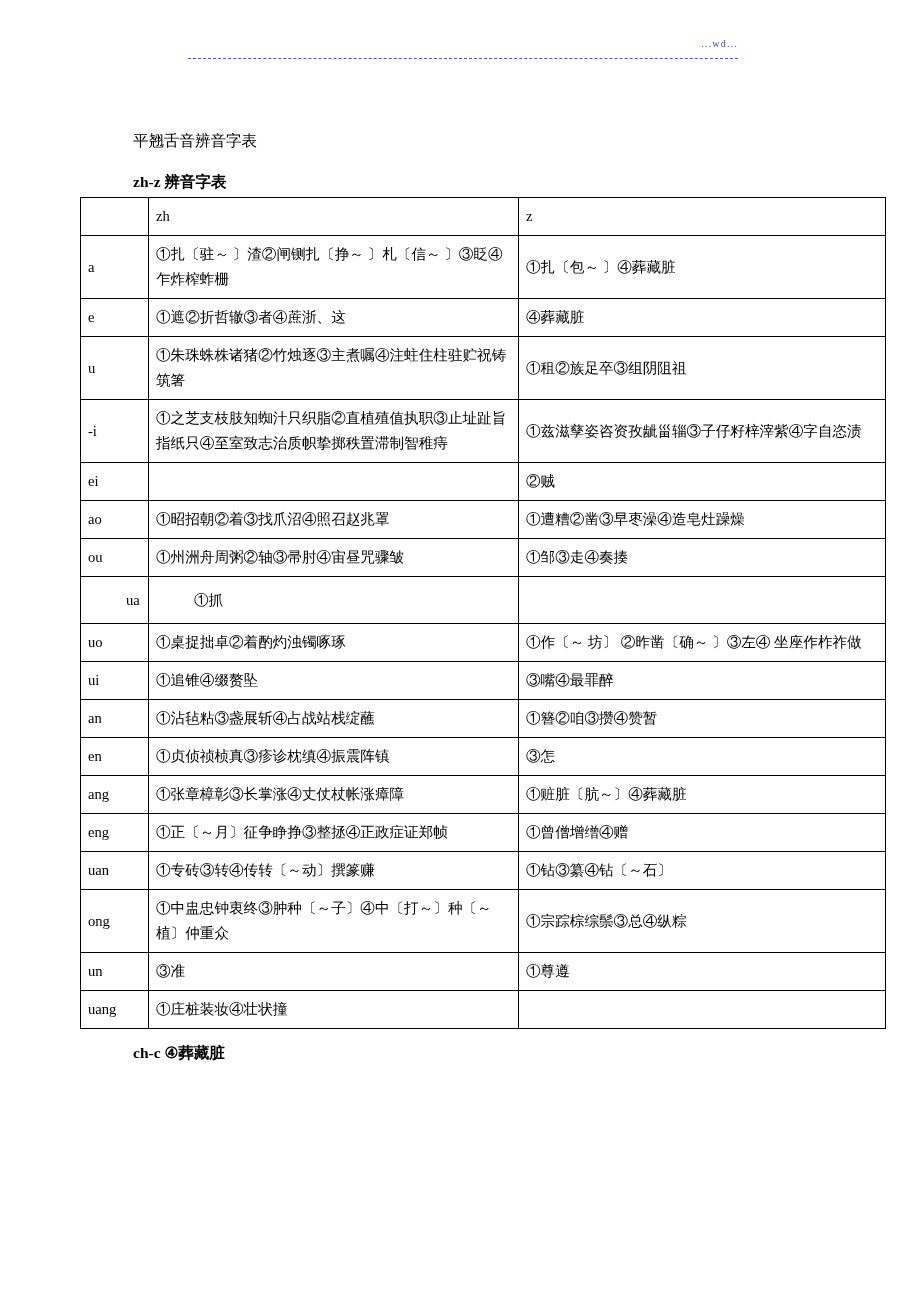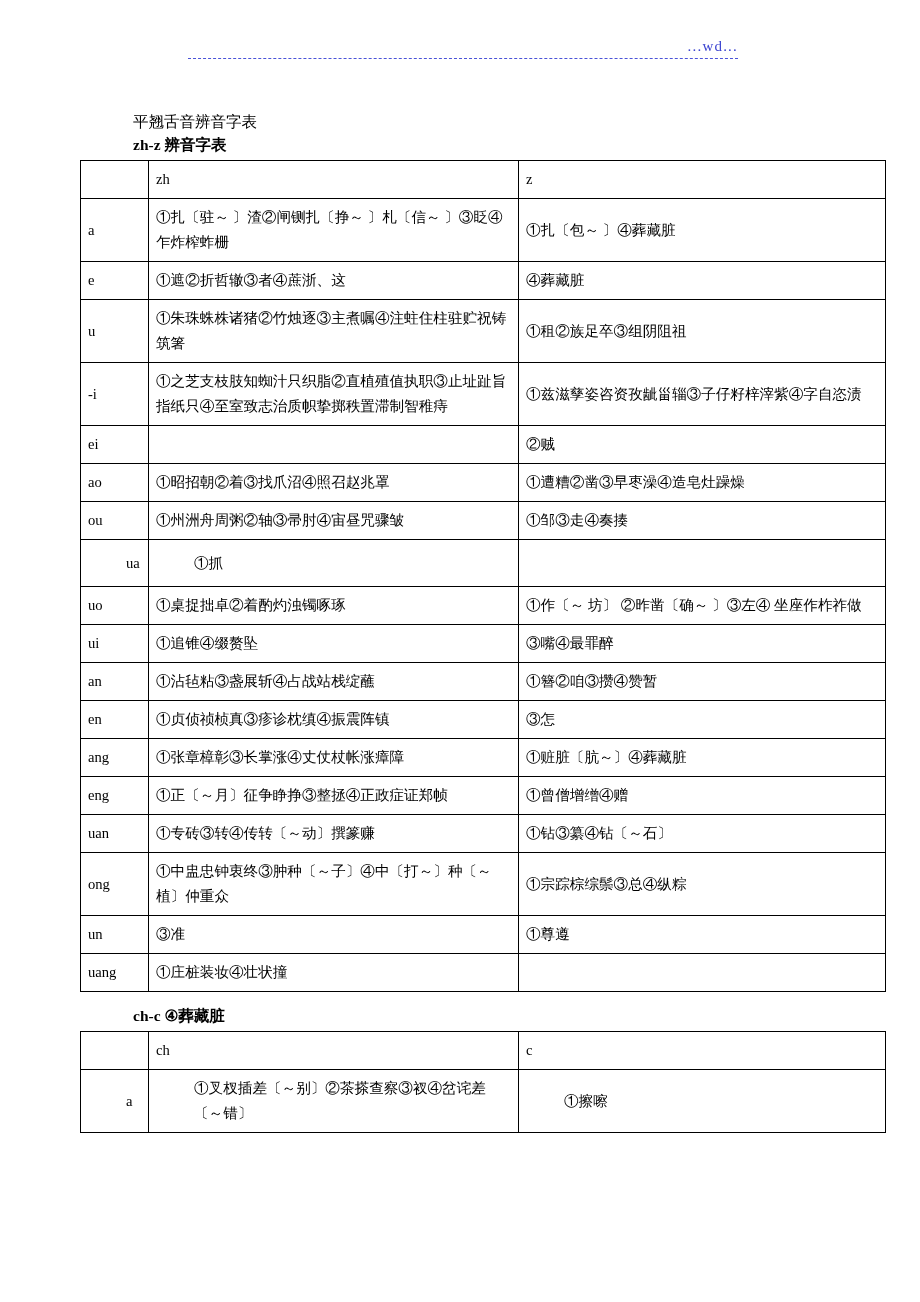--- a/index.html
+++ b/index.html
@@ -37,21 +37,21 @@
     right: 182px;
     top: 20px;
     border-top: 1.5px dashed #4a53d8;
     height: 0;
   }
   .header-text {
     position: absolute;
     right: 182px;
     top: 0px;
     font-family: "Liberation Serif", "DejaVu Serif", serif;
-    font-size: 15px;
+    font-size: 10px;
     color: #3b43d0;
     letter-spacing: 1.2px;
     white-space: nowrap;
   }
 
   
   .content {
     position: absolute;
     left: 80px;
     top: 110px;
@@ -106,20 +106,21 @@
 
   td.hdr {
     font-family: "Liberation Serif", "DejaVu Serif", serif;
     font-size: 14px;
     height: 25px;
     padding-top: 8px;
     padding-bottom: 8px;
   }
   .cjk {
     font-family: "Liberation Serif", "DejaVu Serif", serif;
+    margin-top: 19px;
   }
   tr.tall td { height: 34px; padding-left: 45px; }
 </style>
 </head>
 <body>
 
 <div class="page">
 
   <div class="header-band">
     <div class="header-rule"></div>
@@ -228,29 +229,15 @@
         <tr>
           <td class="col-key">uang</td>
           <td class="col-a cjk">①庄桩装妆④壮状撞</td>
           <td class="col-b cjk"></td>
         </tr>
       </tbody>
     </table>
 
     <div class="section-title second cjk">ch-c ④葬藏脏</div>
 
-    <table class="pin">
-      <tbody>
-        <tr>
-          <td class="col-key hdr"></td>
-          <td class="col-a hdr">ch</td>
-          <td class="col-b hdr">c</td>
-        </tr>
-        <tr class="tall">
-          <td class="col-key">a</td>
-          <td class="col-a cjk">①叉杈插差〔～别〕②茶搽查察③衩④岔诧差〔～错〕</td>
-          <td class="col-b cjk">①擦嚓</td>
-        </tr>
-      </tbody>
-    </table>
 
   </div>
 </div>
 
 </body></html>

